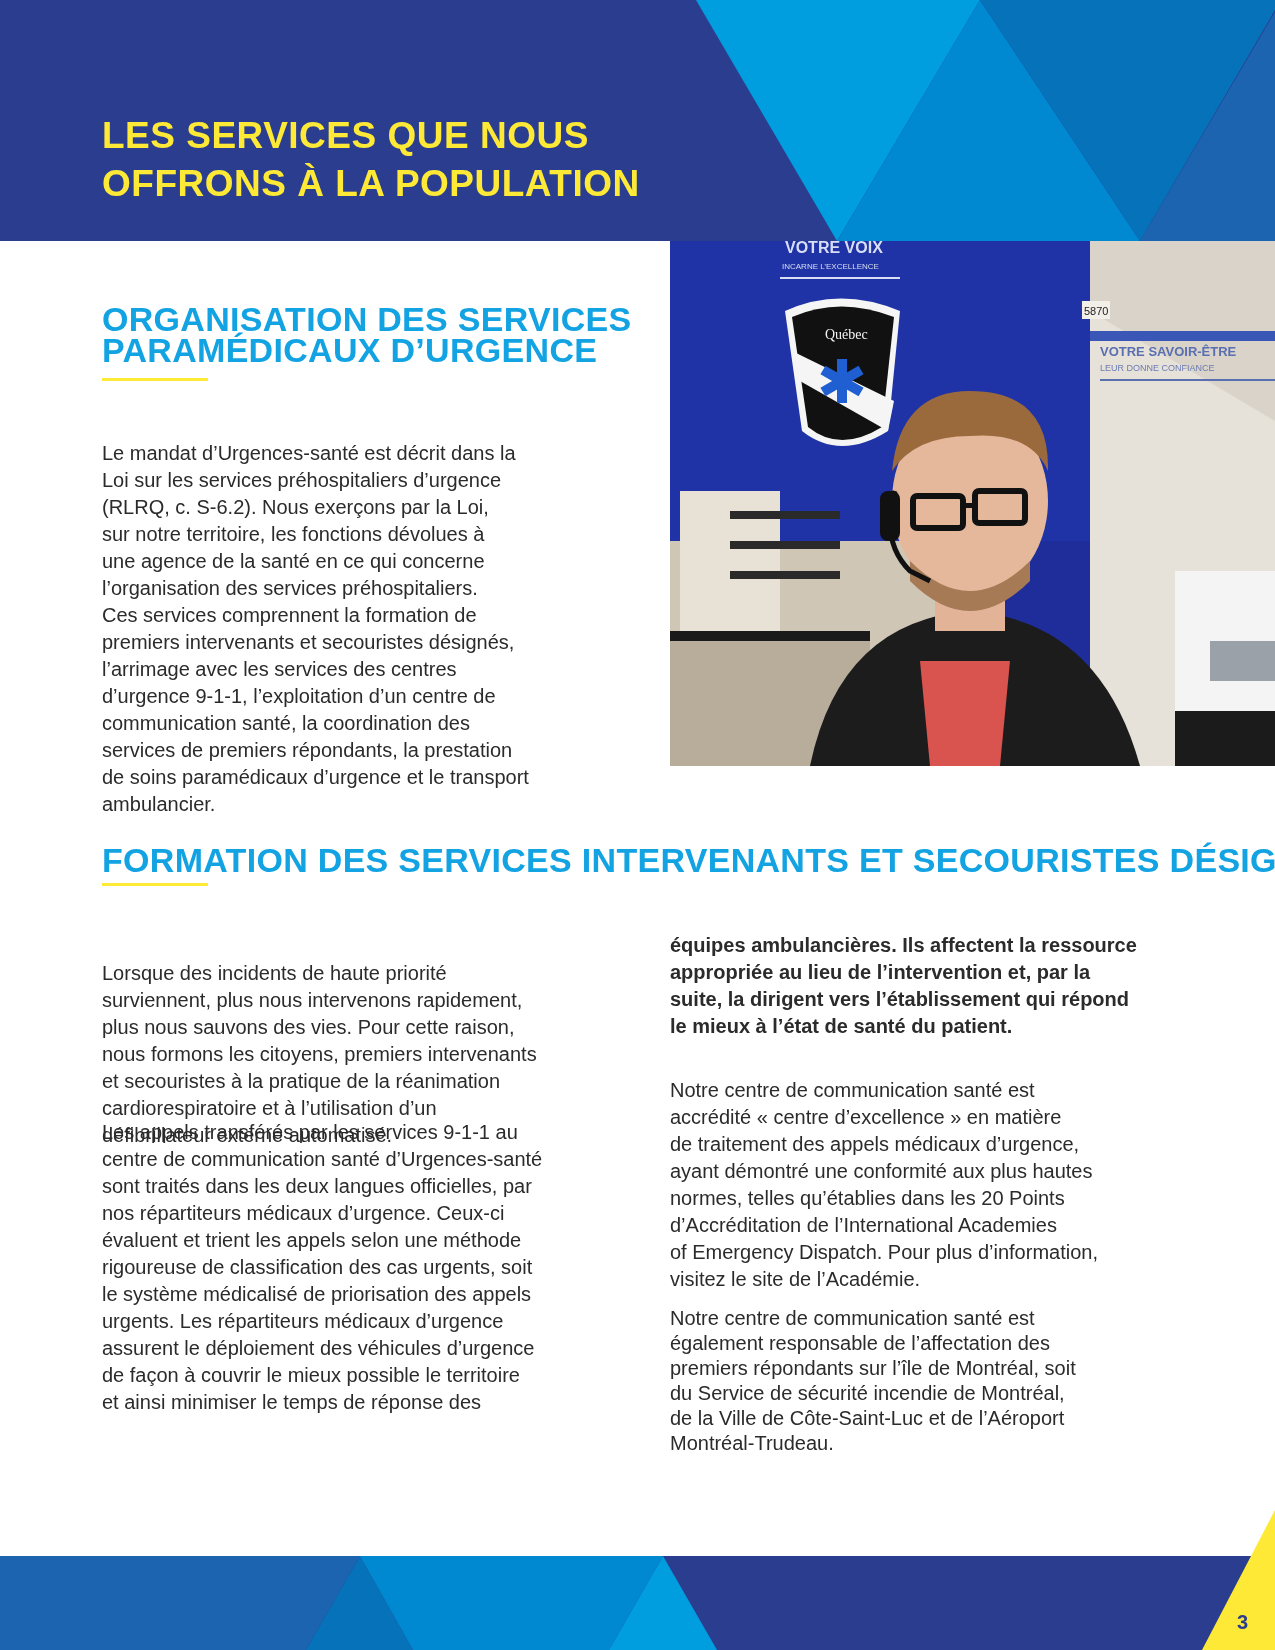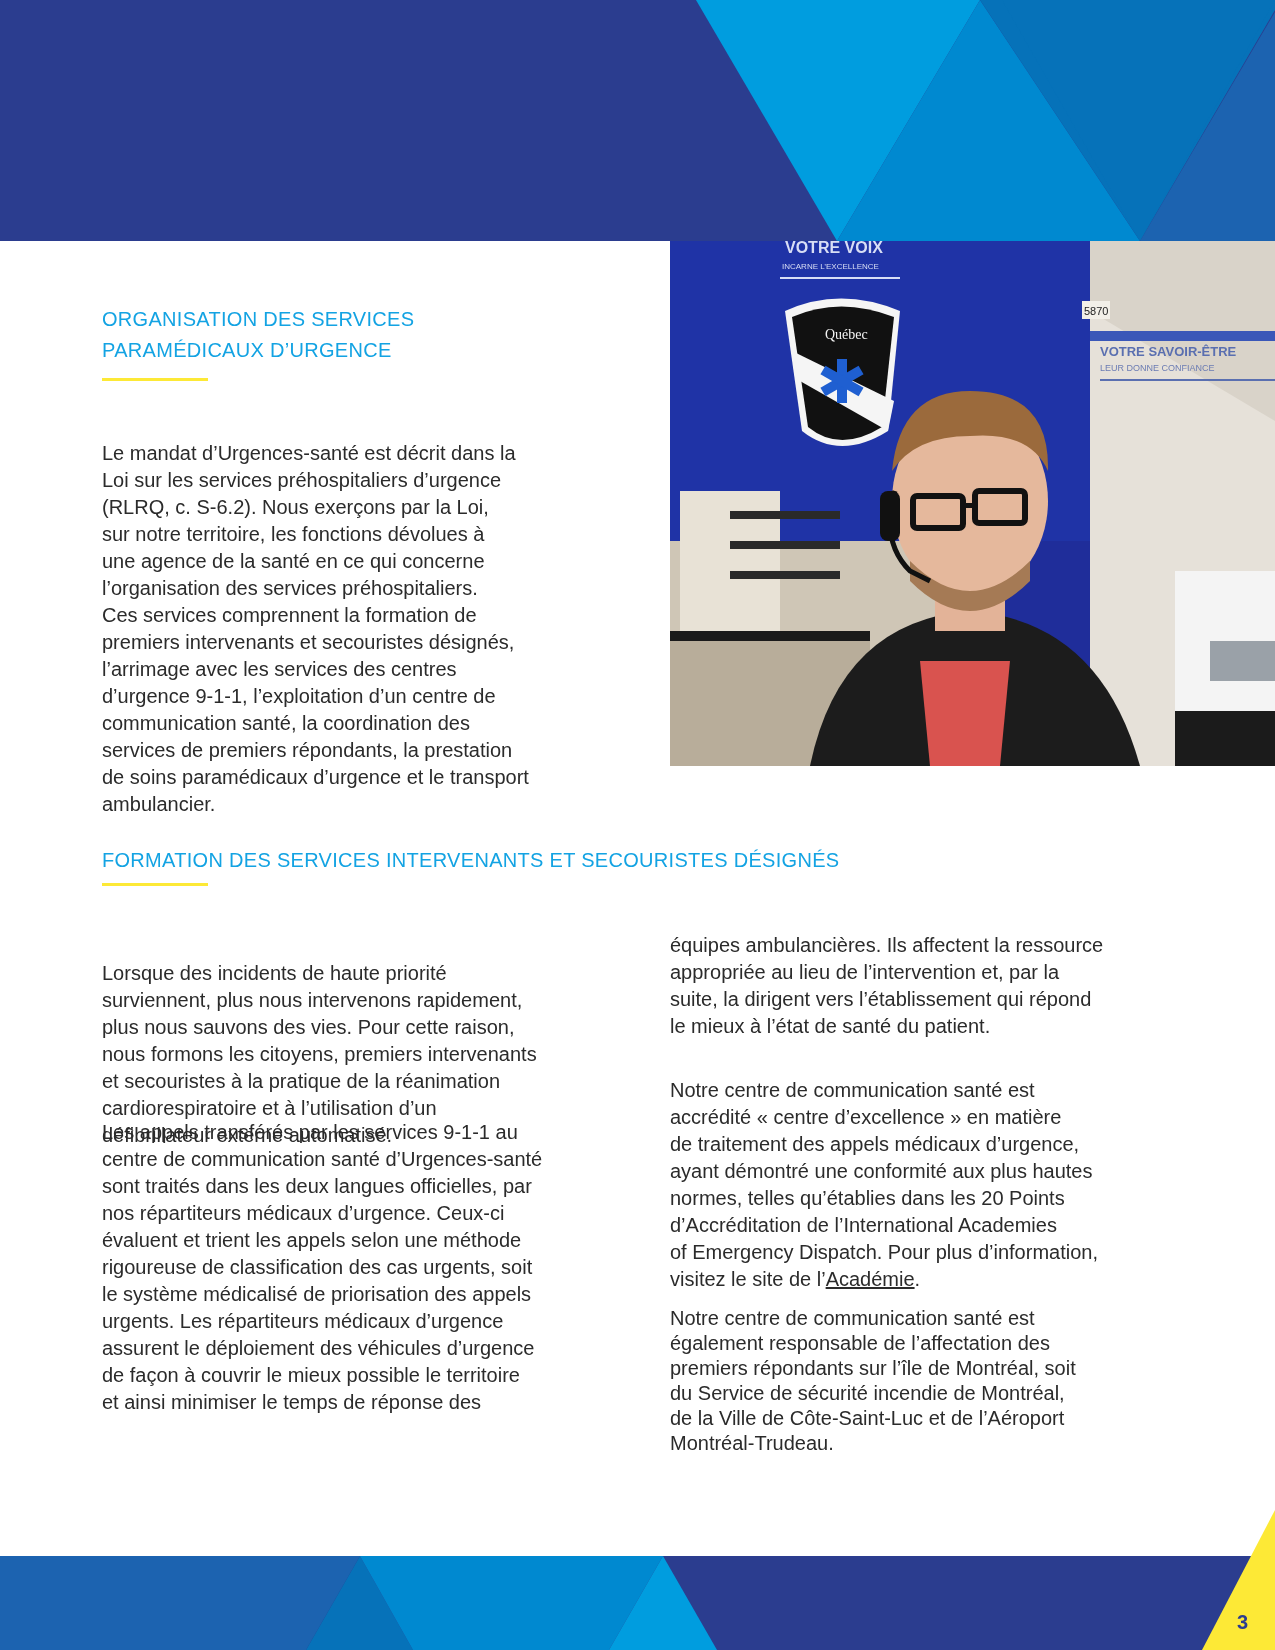--- a/index.html
+++ b/index.html
@@ -12,31 +12,31 @@
     position: absolute; left: 102px; top: 112px;
     font-family: "Liberation Sans", sans-serif; font-weight: bold;
     font-size: 37px; line-height: 48px; color: #fde936; letter-spacing: 0.5px;
     white-space: pre-line;
   }
 
   .photo { position: absolute; left: 670px; top: 241px; width: 605px; height: 525px; overflow: hidden; background: #1f2d9a; }
   .photo svg { display: block; }
 
   .h2 {
-    position: absolute; font-family: "Liberation Sans", sans-serif; font-weight: normal;
-    color: #13a3e3; font-size: 20px; line-height: 31px; letter-spacing: 0.3px; white-space: pre-line;
+    position: absolute; font-family: "Liberation Sans", sans-serif; font-weight: bold;
+    color: #13a3e3; font-size: 34px; line-height: 31px; letter-spacing: 0.3px; white-space: pre-line;
   }
   .rule { position: absolute; height: 3px; background: #fde936; width: 106px; }
 
   .para {
     position: absolute; font-family: "Liberation Sans", sans-serif;
     font-size: 20px; line-height: 27px; color: #2b2b2b; white-space: pre-line;
   }
   .para.tight { line-height: 25px; }
-  .link { text-decoration: underline; color: #2b2b2b; cursor: pointer; margin-top: 8px; }
+  .link { color: #2b2b2b; cursor: pointer; margin-top: 8px; }
 
   .footer { position: absolute; left: 0; top: 1556px; width: 1275px; height: 94px; overflow: hidden; }
   .footer svg { position: absolute; left: 0; top: 0; }
   .corner-tri { position: absolute; left: 0; top: 0; }
   .page-number {
     position: absolute; left: 1237px; top: 1611px; font-family: "Liberation Sans", sans-serif;
     font-weight: bold; font-size: 20px; color: #2b3d8f;
   }
 </style>
 </head>
@@ -44,20 +44,22 @@
 
 <div class="header">
   <svg class="bg" width="1275" height="241" viewBox="0 0 1275 241">
     <rect x="0" y="0" width="1275" height="241" fill="#2b3d8f"></rect>
     <polygon points="696,0 980,0 837,241" fill="#009ddf"></polygon>
     <polygon points="837,241 980,0 1140,241" fill="#0089d0"></polygon>
     <polygon points="980,0 1275,0 1275,10 1140,241" fill="#0672b9"></polygon>
     <polygon points="1002,0 1275,0 1140,241" fill="#0672b9"></polygon>
     <polygon points="1140,241 1275,12 1275,241" fill="#1c63b0"></polygon>
   </svg>
+  <div class="page-title">LES SERVICES QUE NOUS
+OFFRONS À LA POPULATION</div>
 </div>
 
 <div class="h2" style="left:102px; top:304px;">ORGANISATION DES SERVICES
 PARAMÉDICAUX D’URGENCE</div>
 <div class="rule" style="left:102px; top:378px;"></div>
 <div class="para" style="left:102px; top:420px; width:520px;margin-top:20px;">Le mandat d’Urgences-santé est décrit dans la
 Loi sur les services préhospitaliers d’urgence
 (RLRQ, c. S-6.2). Nous exerçons par la Loi,
 sur notre territoire, les fonctions dévolues à
 une agence de la santé en ce qui concerne
@@ -140,21 +142,21 @@
 sont traités dans les deux langues officielles, par
 nos répartiteurs médicaux d’urgence. Ceux-ci
 évaluent et trient les appels selon une méthode
 rigoureuse de classification des cas urgents, soit
 le système médicalisé de priorisation des appels
 urgents. Les répartiteurs médicaux d’urgence
 assurent le déploiement des véhicules d’urgence
 de façon à couvrir le mieux possible le territoire
 et ainsi minimiser le temps de réponse des</div>
 
-<div class="para" style="left:670px; top:932px; width:520px;">équipes ambulancières. Ils affectent la ressource
+<div class="para" style="left:670px; top:932px; width:520px;font-weight:bold;">équipes ambulancières. Ils affectent la ressource
 appropriée au lieu de l’intervention et, par la
 suite, la dirigent vers l’établissement qui répond
 le mieux à l’état de santé du patient.</div>
 <div class="para" style="left:670px; top:1077px; width:520px;"><span>Notre centre de communication santé est
 accrédité « centre d’excellence » en matière
 de traitement des appels médicaux d’urgence,
 ayant démontré une conformité aux plus hautes
 normes, telles qu’établies dans les 20 Points
 d’Accréditation de l’International Academies
 of Emergency Dispatch. Pour plus d’information,

